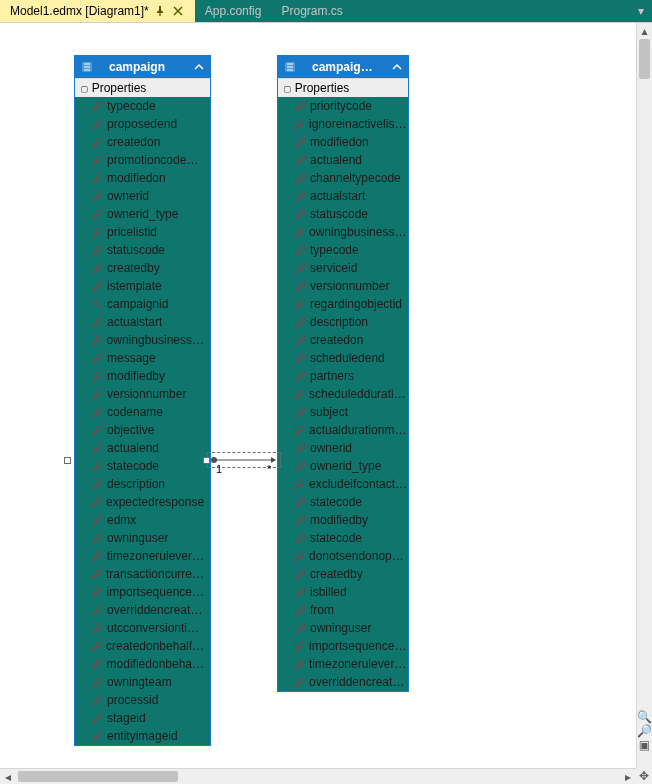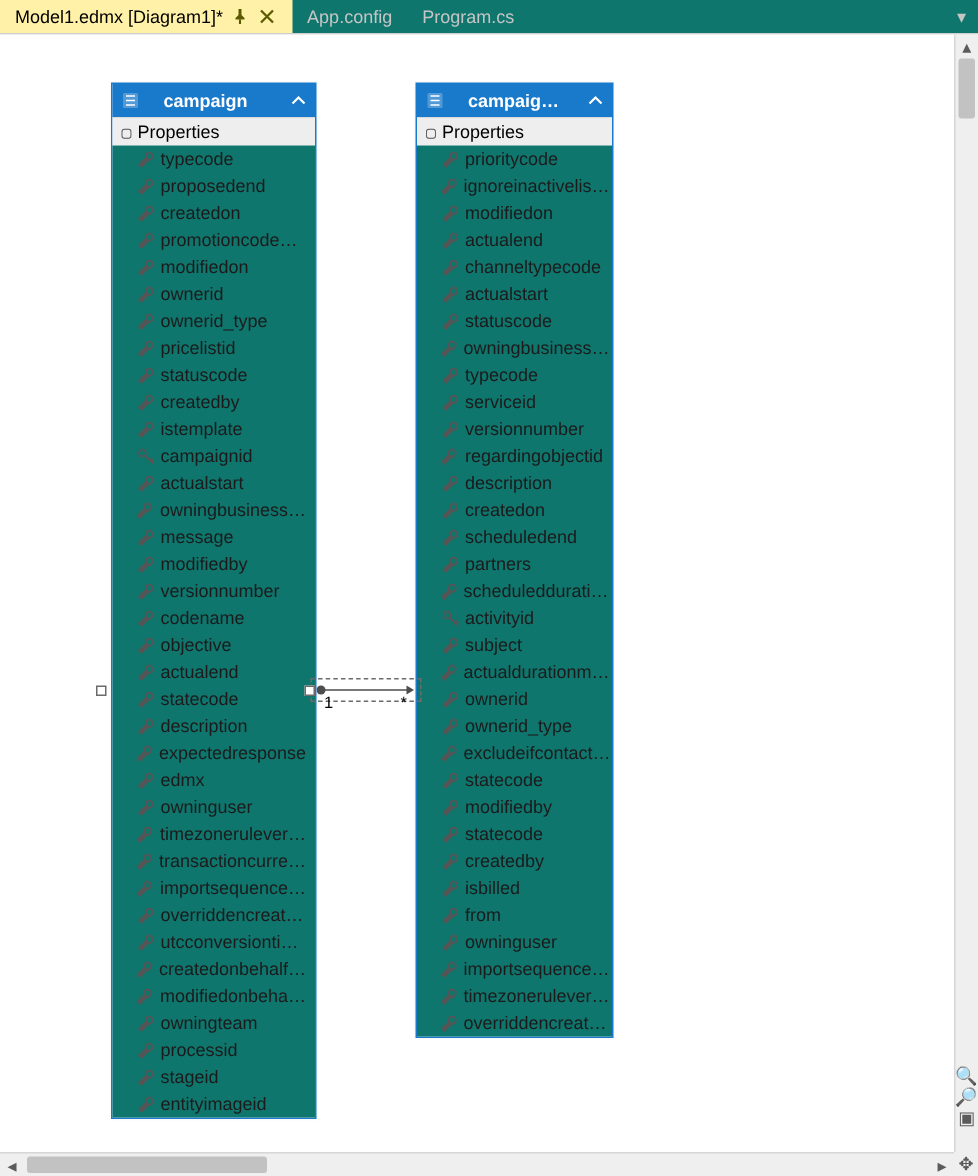--- a/index.html
+++ b/index.html
@@ -547,29 +547,20 @@
               <span class="picon">
                 <svg width="11" height="11" viewBox="0 0 11 11">
                   <path d="M7.5 0a3 3 0 00-2.8 4L0 8.7 2.3 11l4.7-4.7A3 3 0 107.5 0zM7.5 1.3a1.7 1.7 0 110 3.4 1.7 1.7 0 010-3.4z" fill="#555"></path>
                 </svg>
               </span>
               <span>scheduleddurati…</span>
             </div>
             <div class="prop">
               <span class="picon">
                 <svg width="11" height="11" viewBox="0 0 11 11">
-                  <circle cx="3" cy="3" r="2.3" fill="none" stroke="#555" stroke-width="1.2"></circle>
-                  <path d="M4.5 4.5L10 10M8 8l1.5-1.5M9 9l1.5-1.5" stroke="#555" stroke-width="1.2" fill="none"></path>
-                </svg>
-              </span>
-              <span>activityid</span>
-            </div>
-            <div class="prop">
-              <span class="picon">
-                <svg width="11" height="11" viewBox="0 0 11 11">
                   <path d="M7.5 0a3 3 0 00-2.8 4L0 8.7 2.3 11l4.7-4.7A3 3 0 107.5 0zM7.5 1.3a1.7 1.7 0 110 3.4 1.7 1.7 0 010-3.4z" fill="#555"></path>
                 </svg>
               </span>
               <span>subject</span>
             </div>
             <div class="prop">
               <span class="picon">
                 <svg width="11" height="11" viewBox="0 0 11 11">
                   <path d="M7.5 0a3 3 0 00-2.8 4L0 8.7 2.3 11l4.7-4.7A3 3 0 107.5 0zM7.5 1.3a1.7 1.7 0 110 3.4 1.7 1.7 0 010-3.4z" fill="#555"></path>
                 </svg>
@@ -616,20 +607,28 @@
               </span>
               <span>modifiedby</span>
             </div>
             <div class="prop">
               <span class="picon">
                 <svg width="11" height="11" viewBox="0 0 11 11">
                   <path d="M7.5 0a3 3 0 00-2.8 4L0 8.7 2.3 11l4.7-4.7A3 3 0 107.5 0zM7.5 1.3a1.7 1.7 0 110 3.4 1.7 1.7 0 010-3.4z" fill="#555"></path>
                 </svg>
               </span>
               <span>statecode</span>
+            </div>
+            <div class="prop">
+              <span class="picon">
+                <svg width="11" height="11" viewBox="0 0 11 11">
+                  <path d="M7.5 0a3 3 0 00-2.8 4L0 8.7 2.3 11l4.7-4.7A3 3 0 107.5 0zM7.5 1.3a1.7 1.7 0 110 3.4 1.7 1.7 0 010-3.4z" fill="#555"></path>
+                </svg>
+              </span>
+              <span>donotsendonop…</span>
             </div>
             <div class="prop">
               <span class="picon">
                 <svg width="11" height="11" viewBox="0 0 11 11">
                   <path d="M7.5 0a3 3 0 00-2.8 4L0 8.7 2.3 11l4.7-4.7A3 3 0 107.5 0zM7.5 1.3a1.7 1.7 0 110 3.4 1.7 1.7 0 010-3.4z" fill="#555"></path>
                 </svg>
               </span>
               <span>createdby</span>
             </div>
             <div class="prop">

